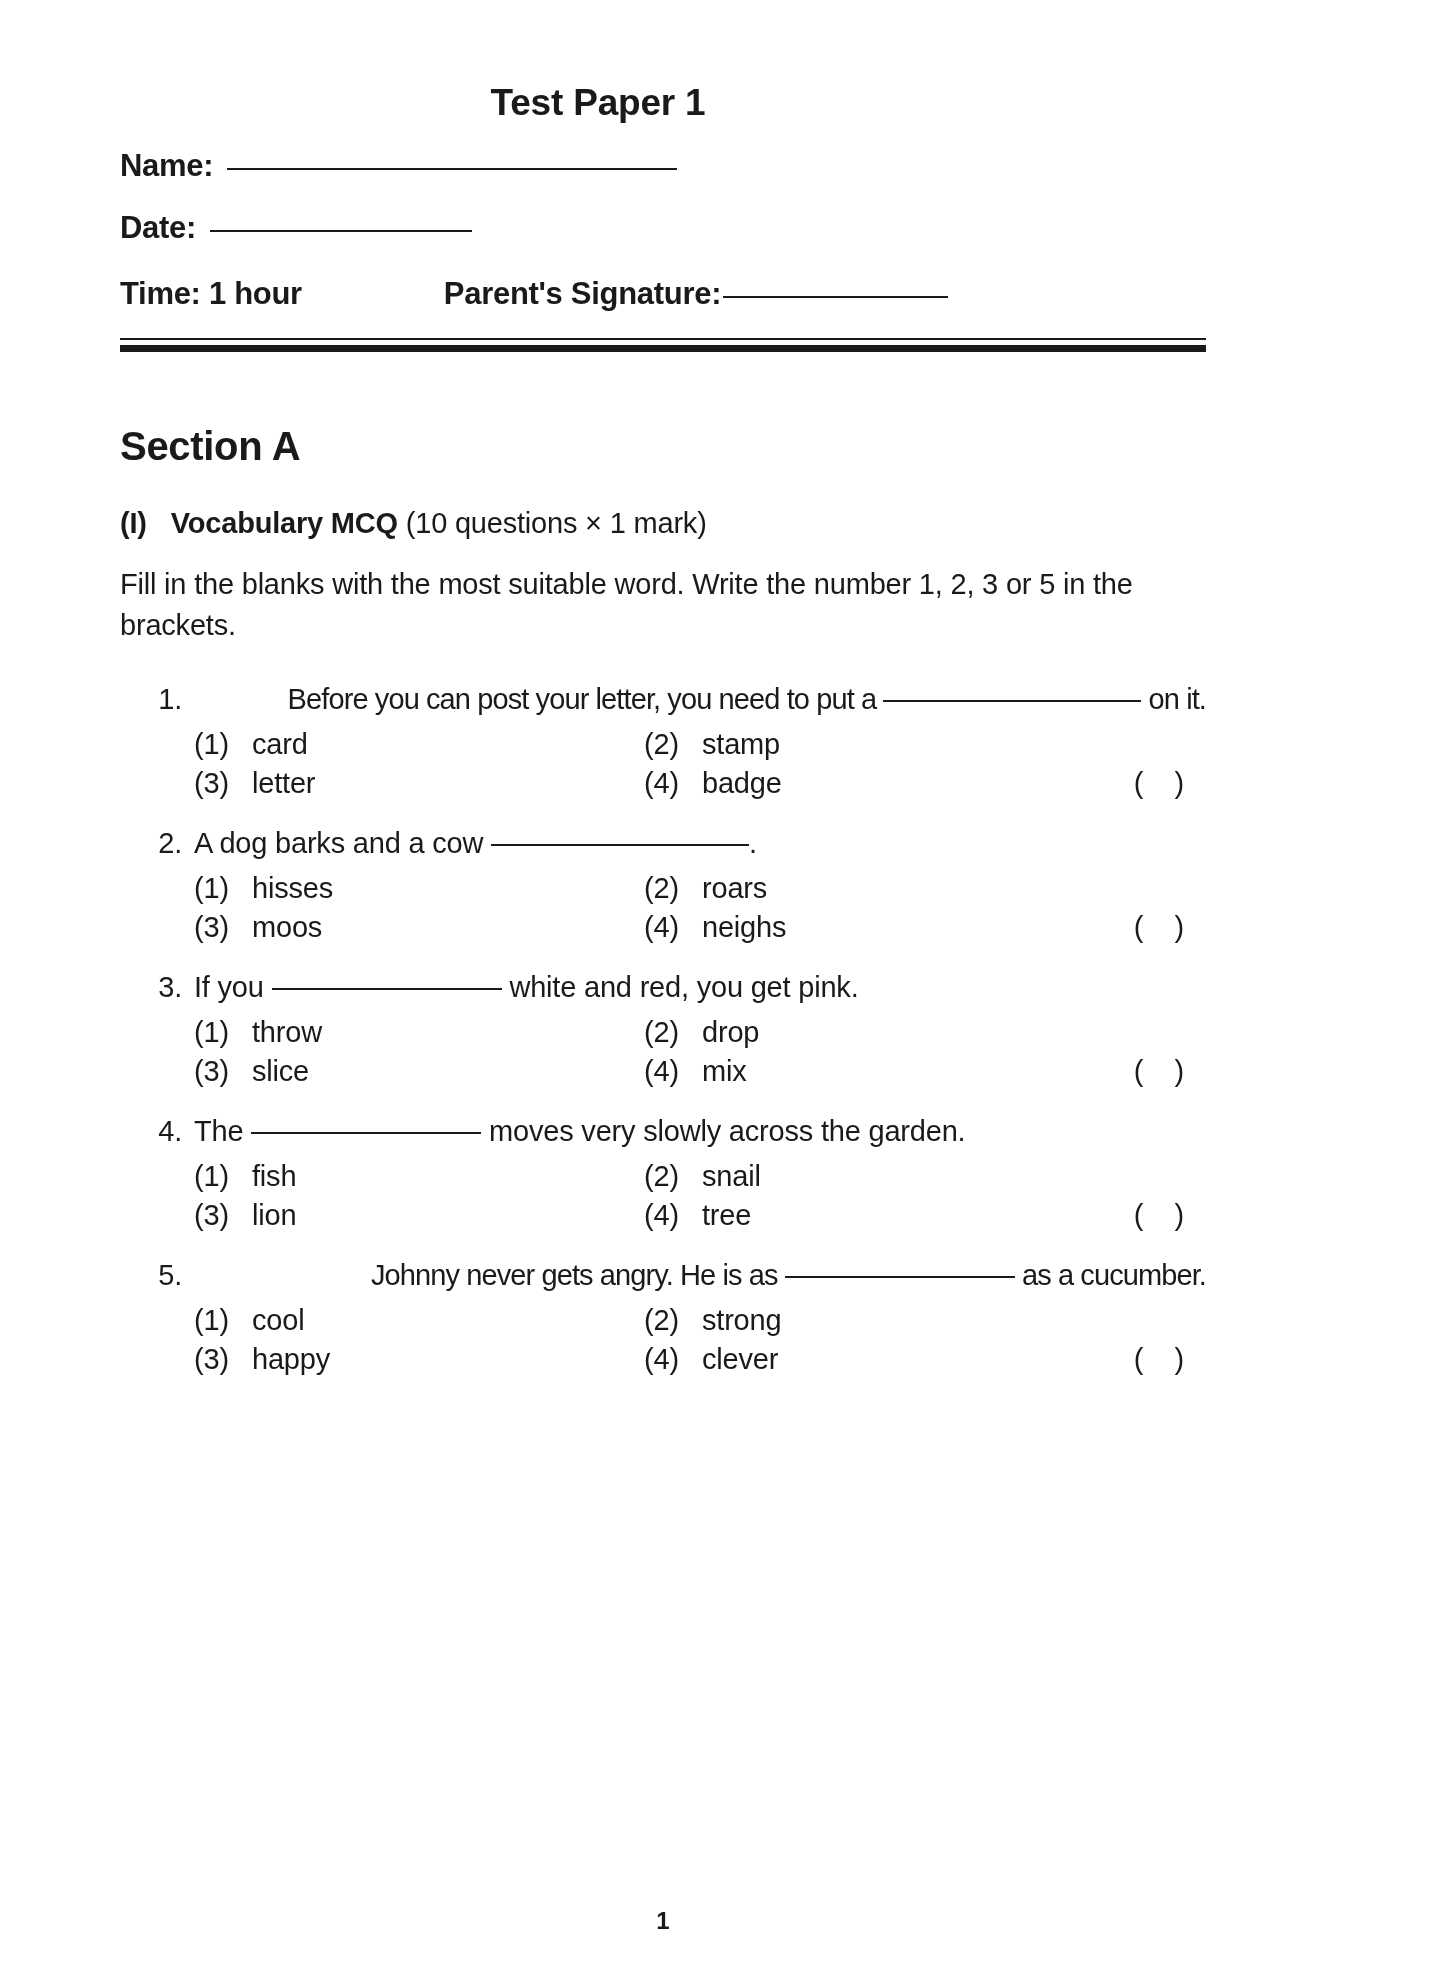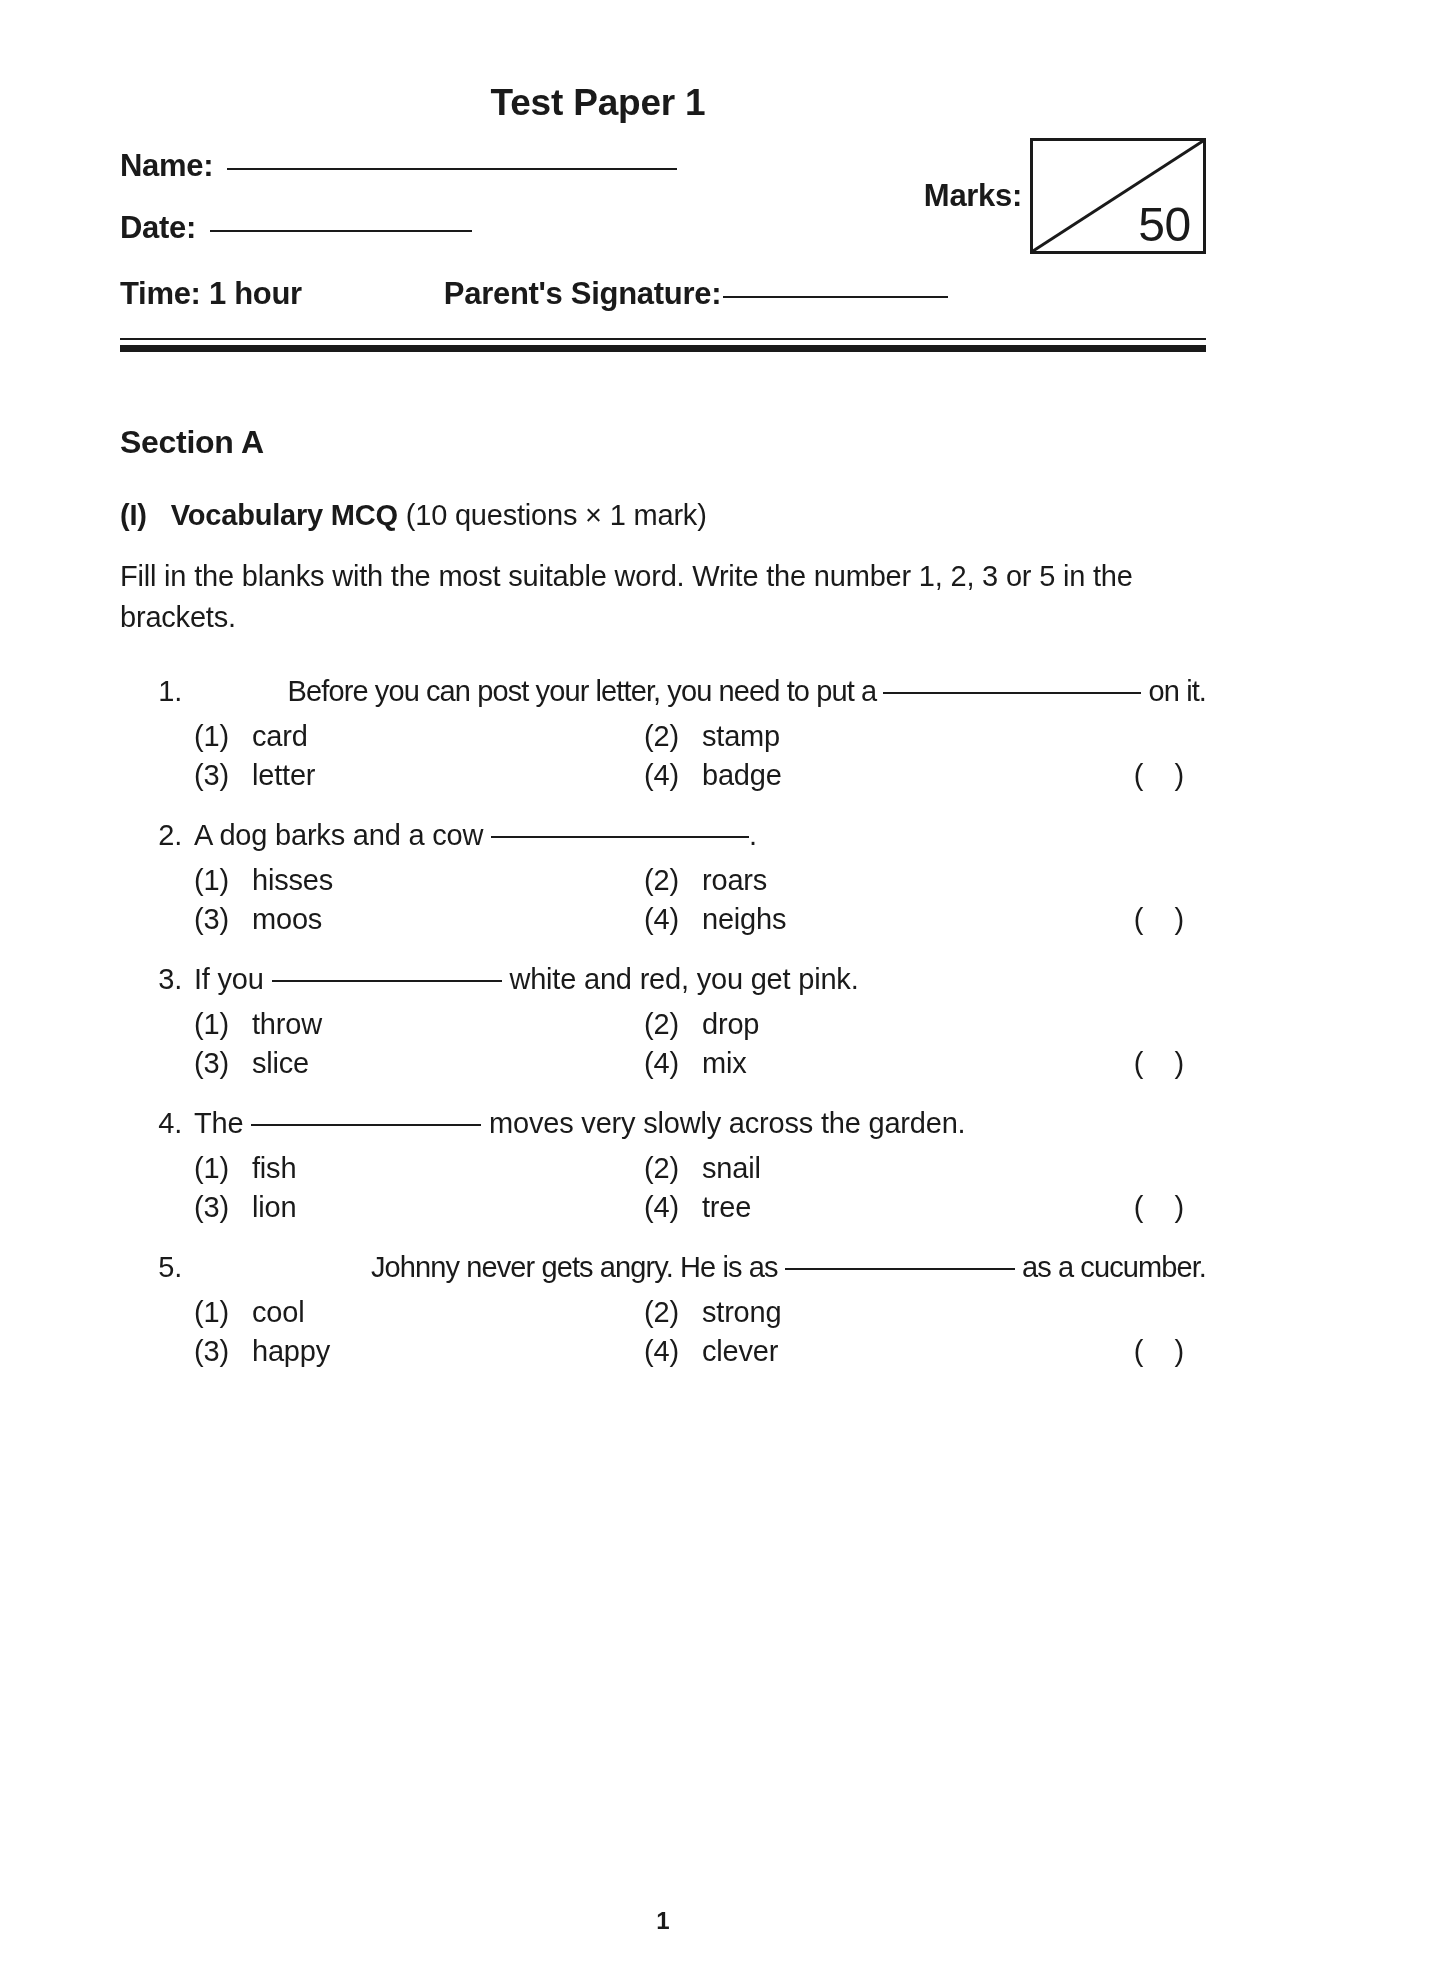--- a/index.html
+++ b/index.html
@@ -112,21 +112,21 @@
     border-top: 2px solid #1a1a1a;
     padding-top: 5px;
   }
   .double-rule .thick {
     border-top: 7px solid #1a1a1a;
     height: 0;
   }
 
   
   .section-title {
-    font-size: 32px;
+    font-size: 40px;
     font-weight: bold;
     letter-spacing: -0.3px;
     margin-top: 72px;
   }
   .part-line {
     font-size: 29px;
     margin-top: 38px;
     letter-spacing: -0.2px;
   }
   .part-line .roman { font-weight: bold; margin-right: 24px; }
@@ -211,29 +211,20 @@
 <div class="page">
 
   <h1 class="doc-title">Test Paper 1</h1>
 
   <div class="meta-block">
 
     <div class="meta-row">
       <span class="meta-label">Name:</span>
       <span class="rule rule-name"></span>
 
-      <div class="marks-wrap">
-        <span class="marks-label">Marks:</span>
-        <div class="marks-box">
-          <svg viewBox="0 0 170 110" preserveAspectRatio="none">
-            <line x1="0" y1="110" x2="170" y2="0" stroke="#1a1a1a" stroke-width="3"></line>
-          </svg>
-          <span class="marks-total">50</span>
-        </div>
-      </div>
     </div>
 
     <div class="meta-row">
       <span class="meta-label">Date:</span>
       <span class="rule rule-date"></span>
     </div>
 
     <div class="time-row">
       <span class="meta-label">Time: 1 hour</span>
       <span class="sig-group">

